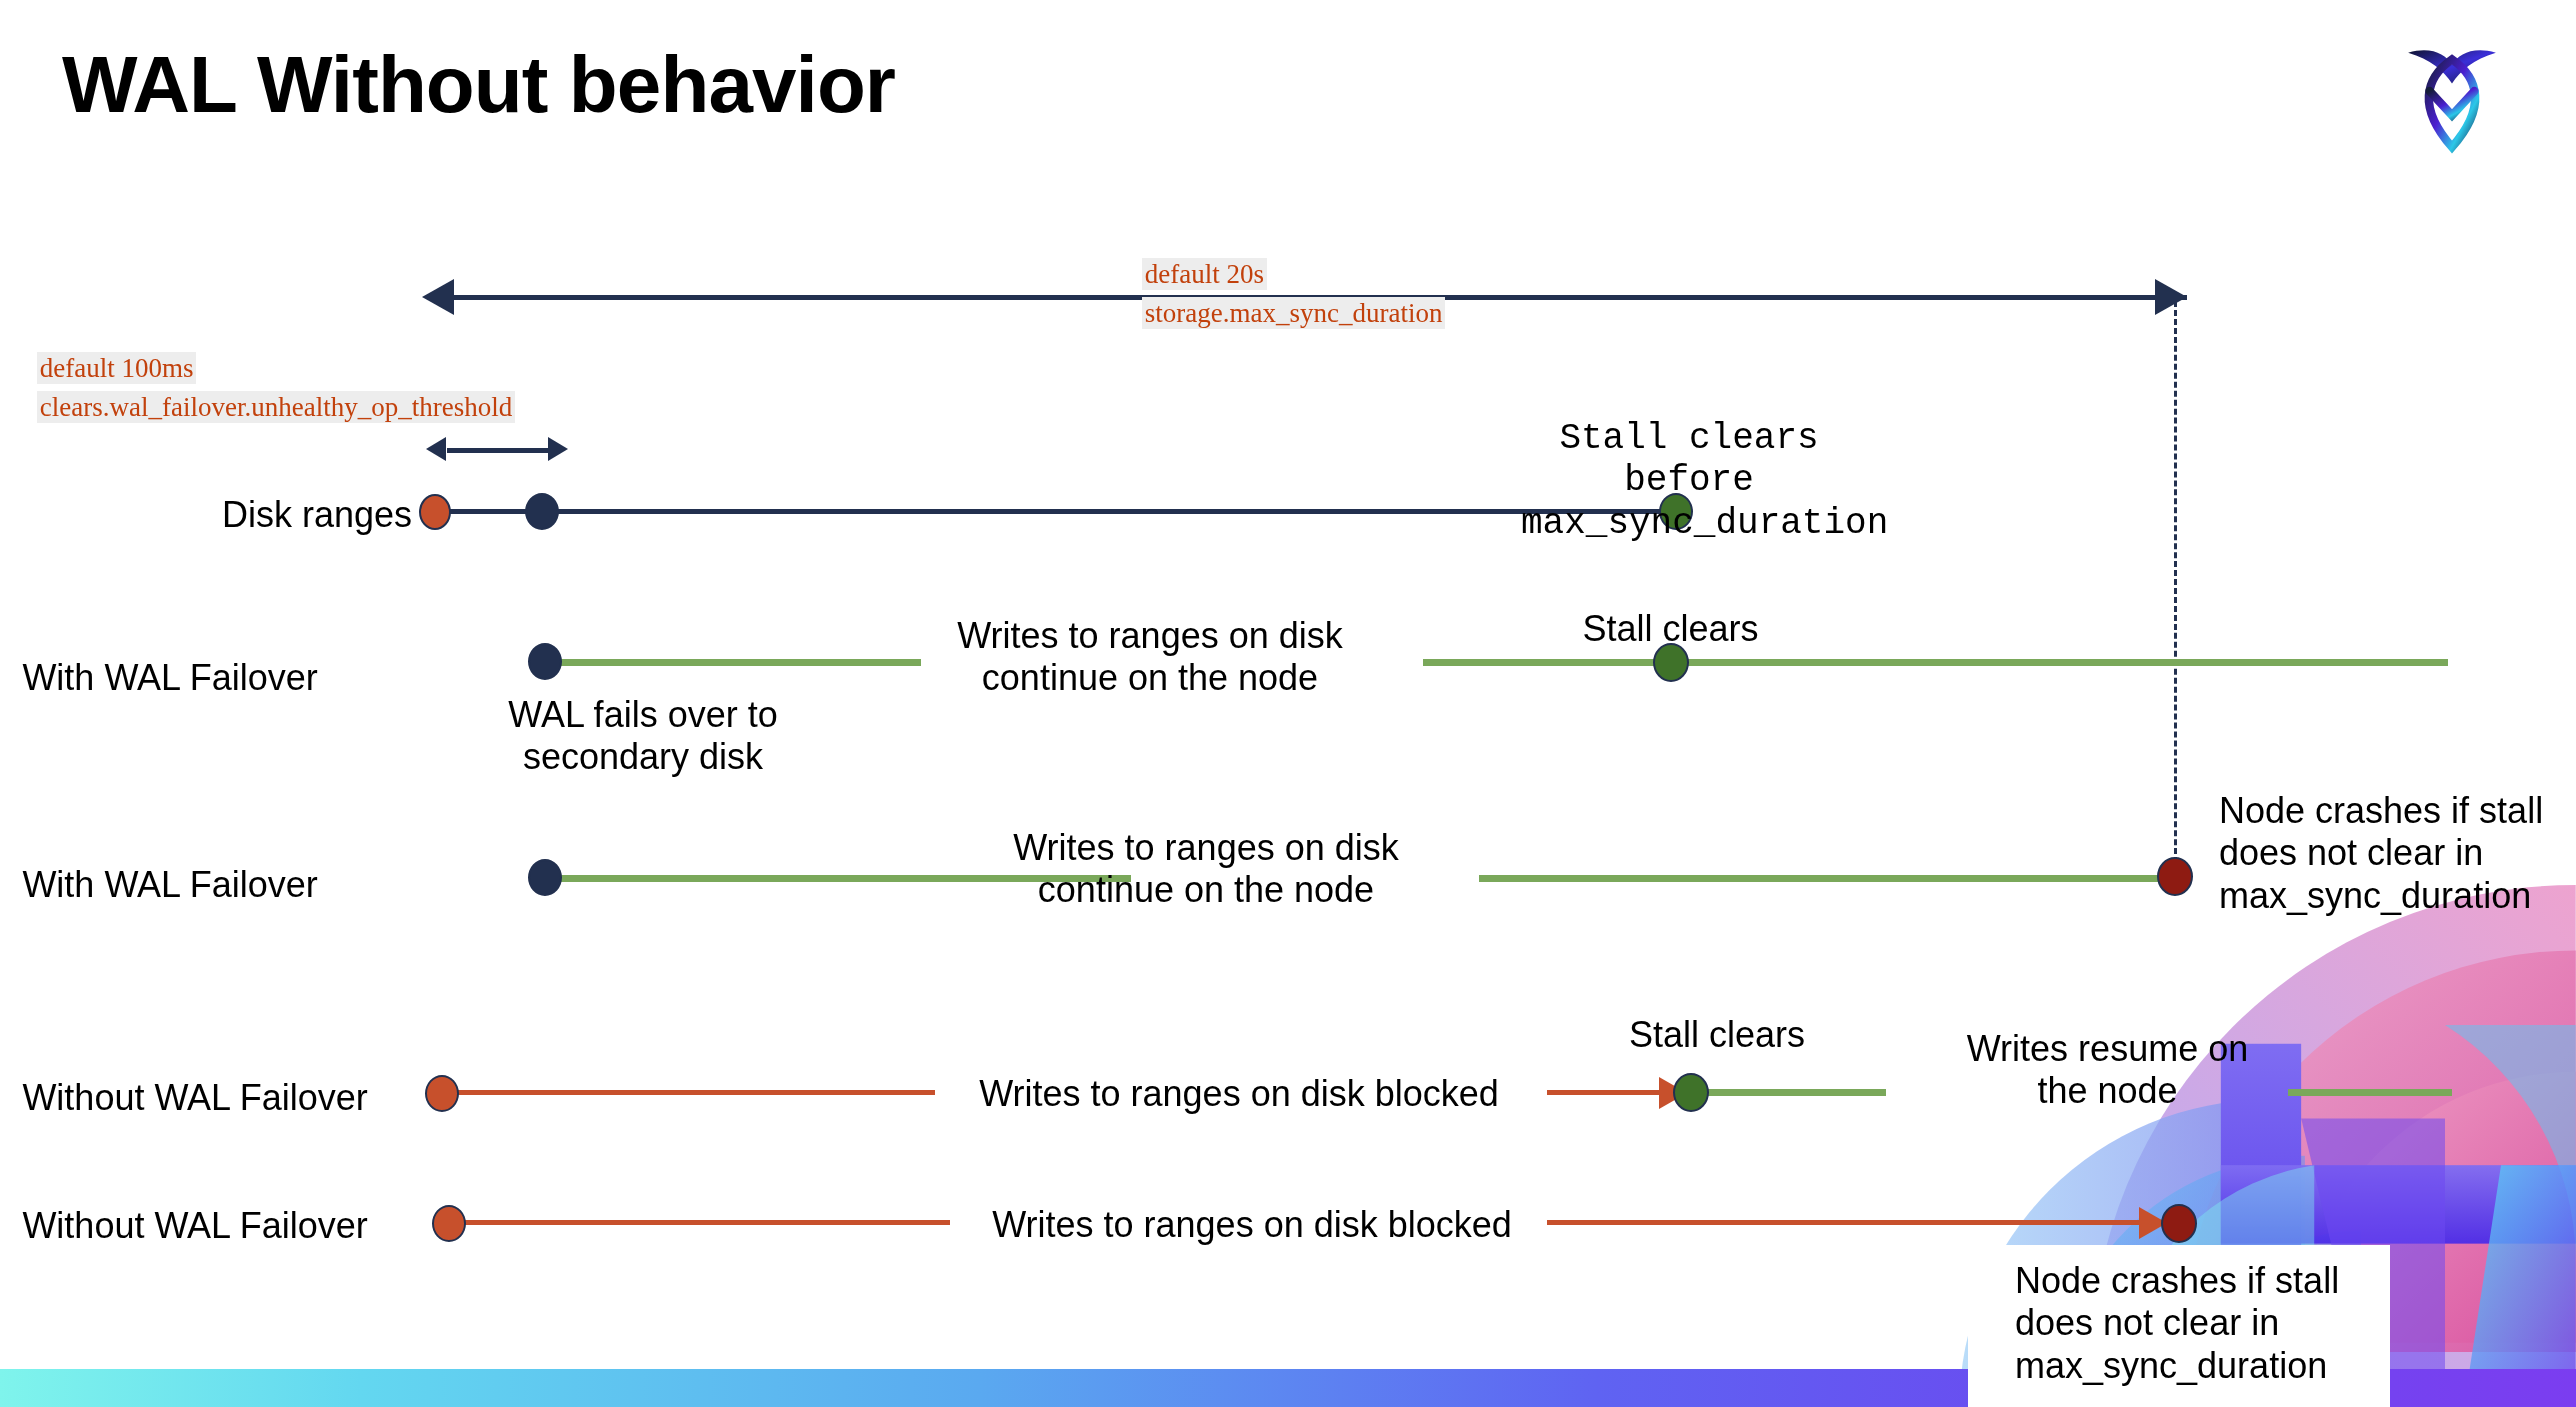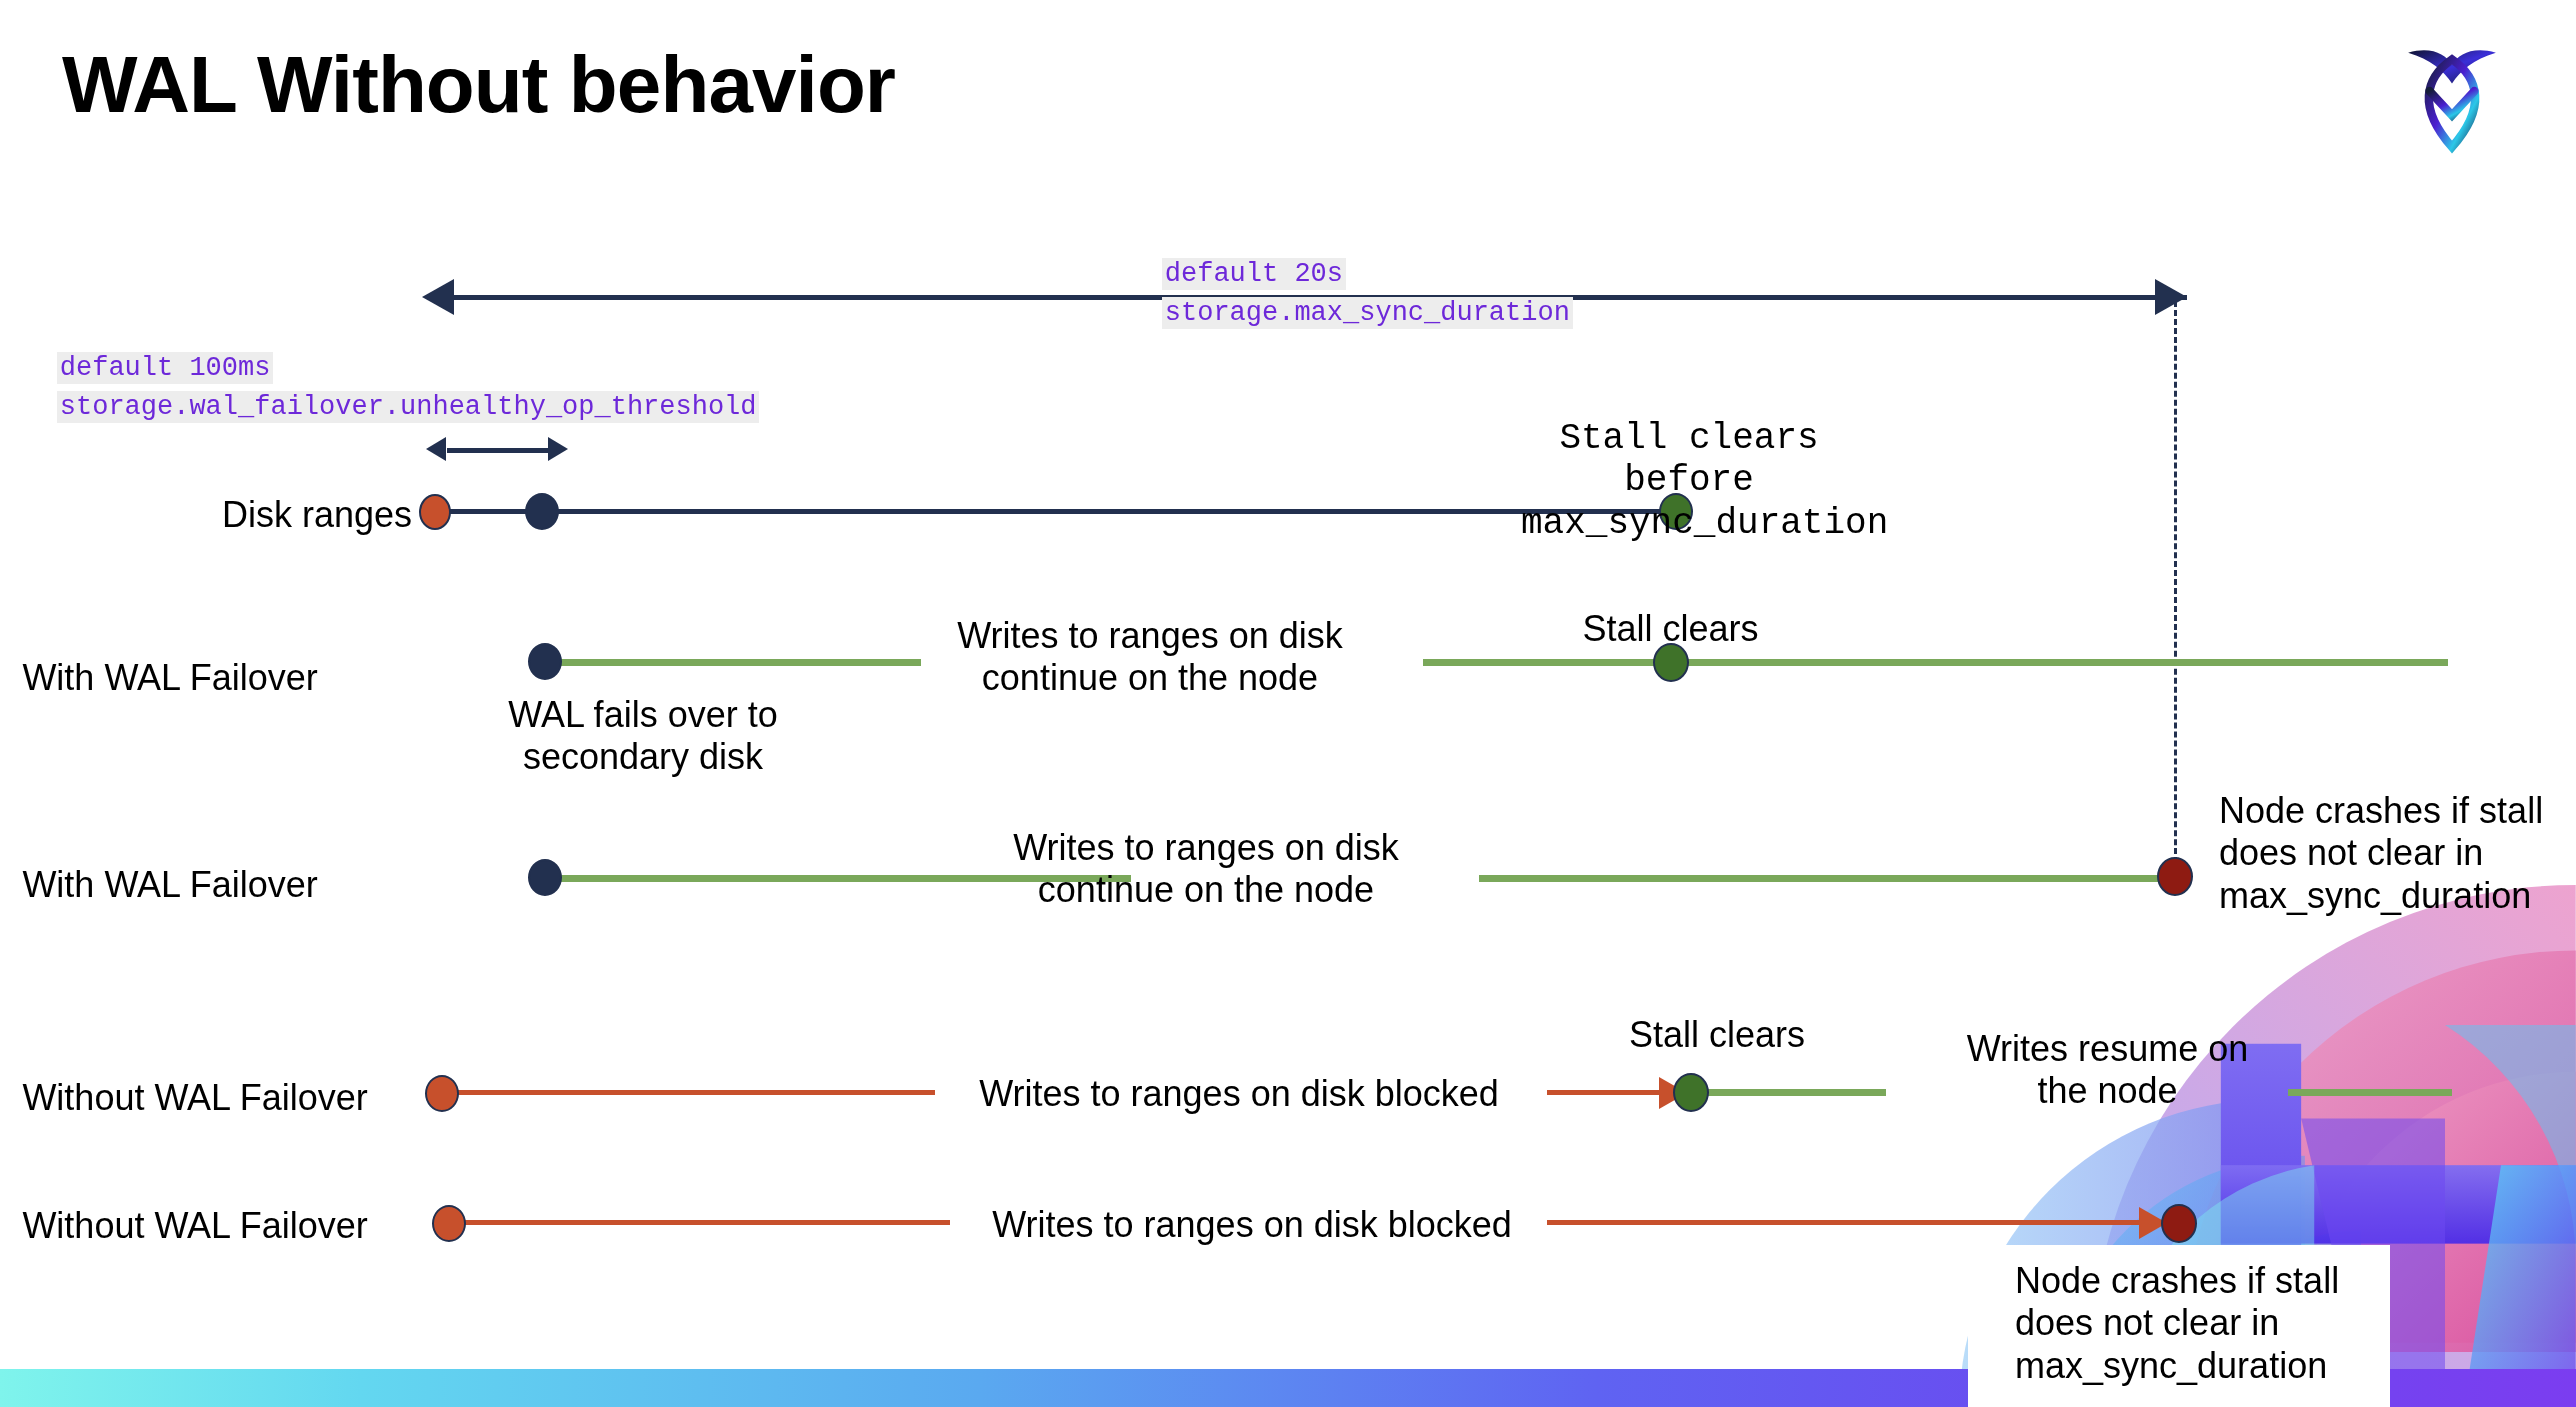--- a/index.html
+++ b/index.html
@@ -35,21 +35,21 @@
   .dot-green{background:#3f7229;}
   .dot-darkred{background:#8e1b12;}
 
   .arrowL{position:absolute;width:0;height:0;border-top:18.7px solid transparent;border-bottom:18.7px solid transparent;border-right:32px solid #22304f;}
   .arrowR{position:absolute;width:0;height:0;border-top:18.7px solid transparent;border-bottom:18.7px solid transparent;border-left:32px solid #22304f;}
   .arrowR-sm{position:absolute;width:0;height:0;border-top:12px solid transparent;border-bottom:12px solid transparent;border-left:20.6px solid #22304f;}
   .arrowL-sm{position:absolute;width:0;height:0;border-top:12px solid transparent;border-bottom:12px solid transparent;border-right:20.6px solid #22304f;}
   .arrowR-red{position:absolute;width:0;height:0;border-top:16px solid transparent;border-bottom:16px solid transparent;border-left:28px solid #c7502c;}
 
   
-  .code{position:absolute;font-family:Liberation Mono, monospace;font-size:27px;color:#6d28d9;line-height:1.45;white-space:nowrap;margin-left:20px;}
+  .code{position:absolute;font-family:Liberation Serif, serif;font-size:27px;color:#c2410c;line-height:1.45;white-space:nowrap;}
   .code span{background:#ededed;padding:0.9px 2.8px;}
   .rowlabel{position:absolute;font-size:36px;color:#000;white-space:nowrap;}
   .note{position:absolute;font-size:36px;color:#000;line-height:1.18;text-align:center;}
   .note.left{text-align:left;}
   .whitecard{position:absolute;background:#ffffff;}
 </style>
 </head>
 <body>
 
 <div id="stage">
@@ -125,21 +125,21 @@
 
   <div class="code" style="left:1142px;top:255px;">
     <span>default 20s</span><br>
     <span>storage.max_sync_duration</span>
   </div>
 
   <div class="vdash" style="left:2174px;top:301px;height:580px;"></div>
 
   <div class="code" style="left:37px;top:349px;">
     <span>default 100ms</span><br>
-    <span>storage.wal_failover.unhealthy_op_threshold</span>
+    <span>clears.wal_failover.unhealthy_op_threshold</span>
   </div>
   <div class="hline" style="left:447px;top:448px;width:103px;"></div>
   <div class="arrowL-sm" style="left:426px;top:437px;"></div>
   <div class="arrowR-sm" style="left:548px;top:437px;"></div>
 
   <div class="rowlabel" style="left:222px;top:494px;">Disk ranges</div>
   <div class="hline" style="left:435px;top:509px;width:1243px;"></div>
   <div class="dot dot-red" style="left:419px;top:494px;width:32px;height:36px;"></div>
   <div class="dot dot-navy" style="left:525px;top:493px;width:34px;height:37px;"></div>
   <div class="dot dot-green" style="left:1659px;top:493px;width:34px;height:37px;"></div>

